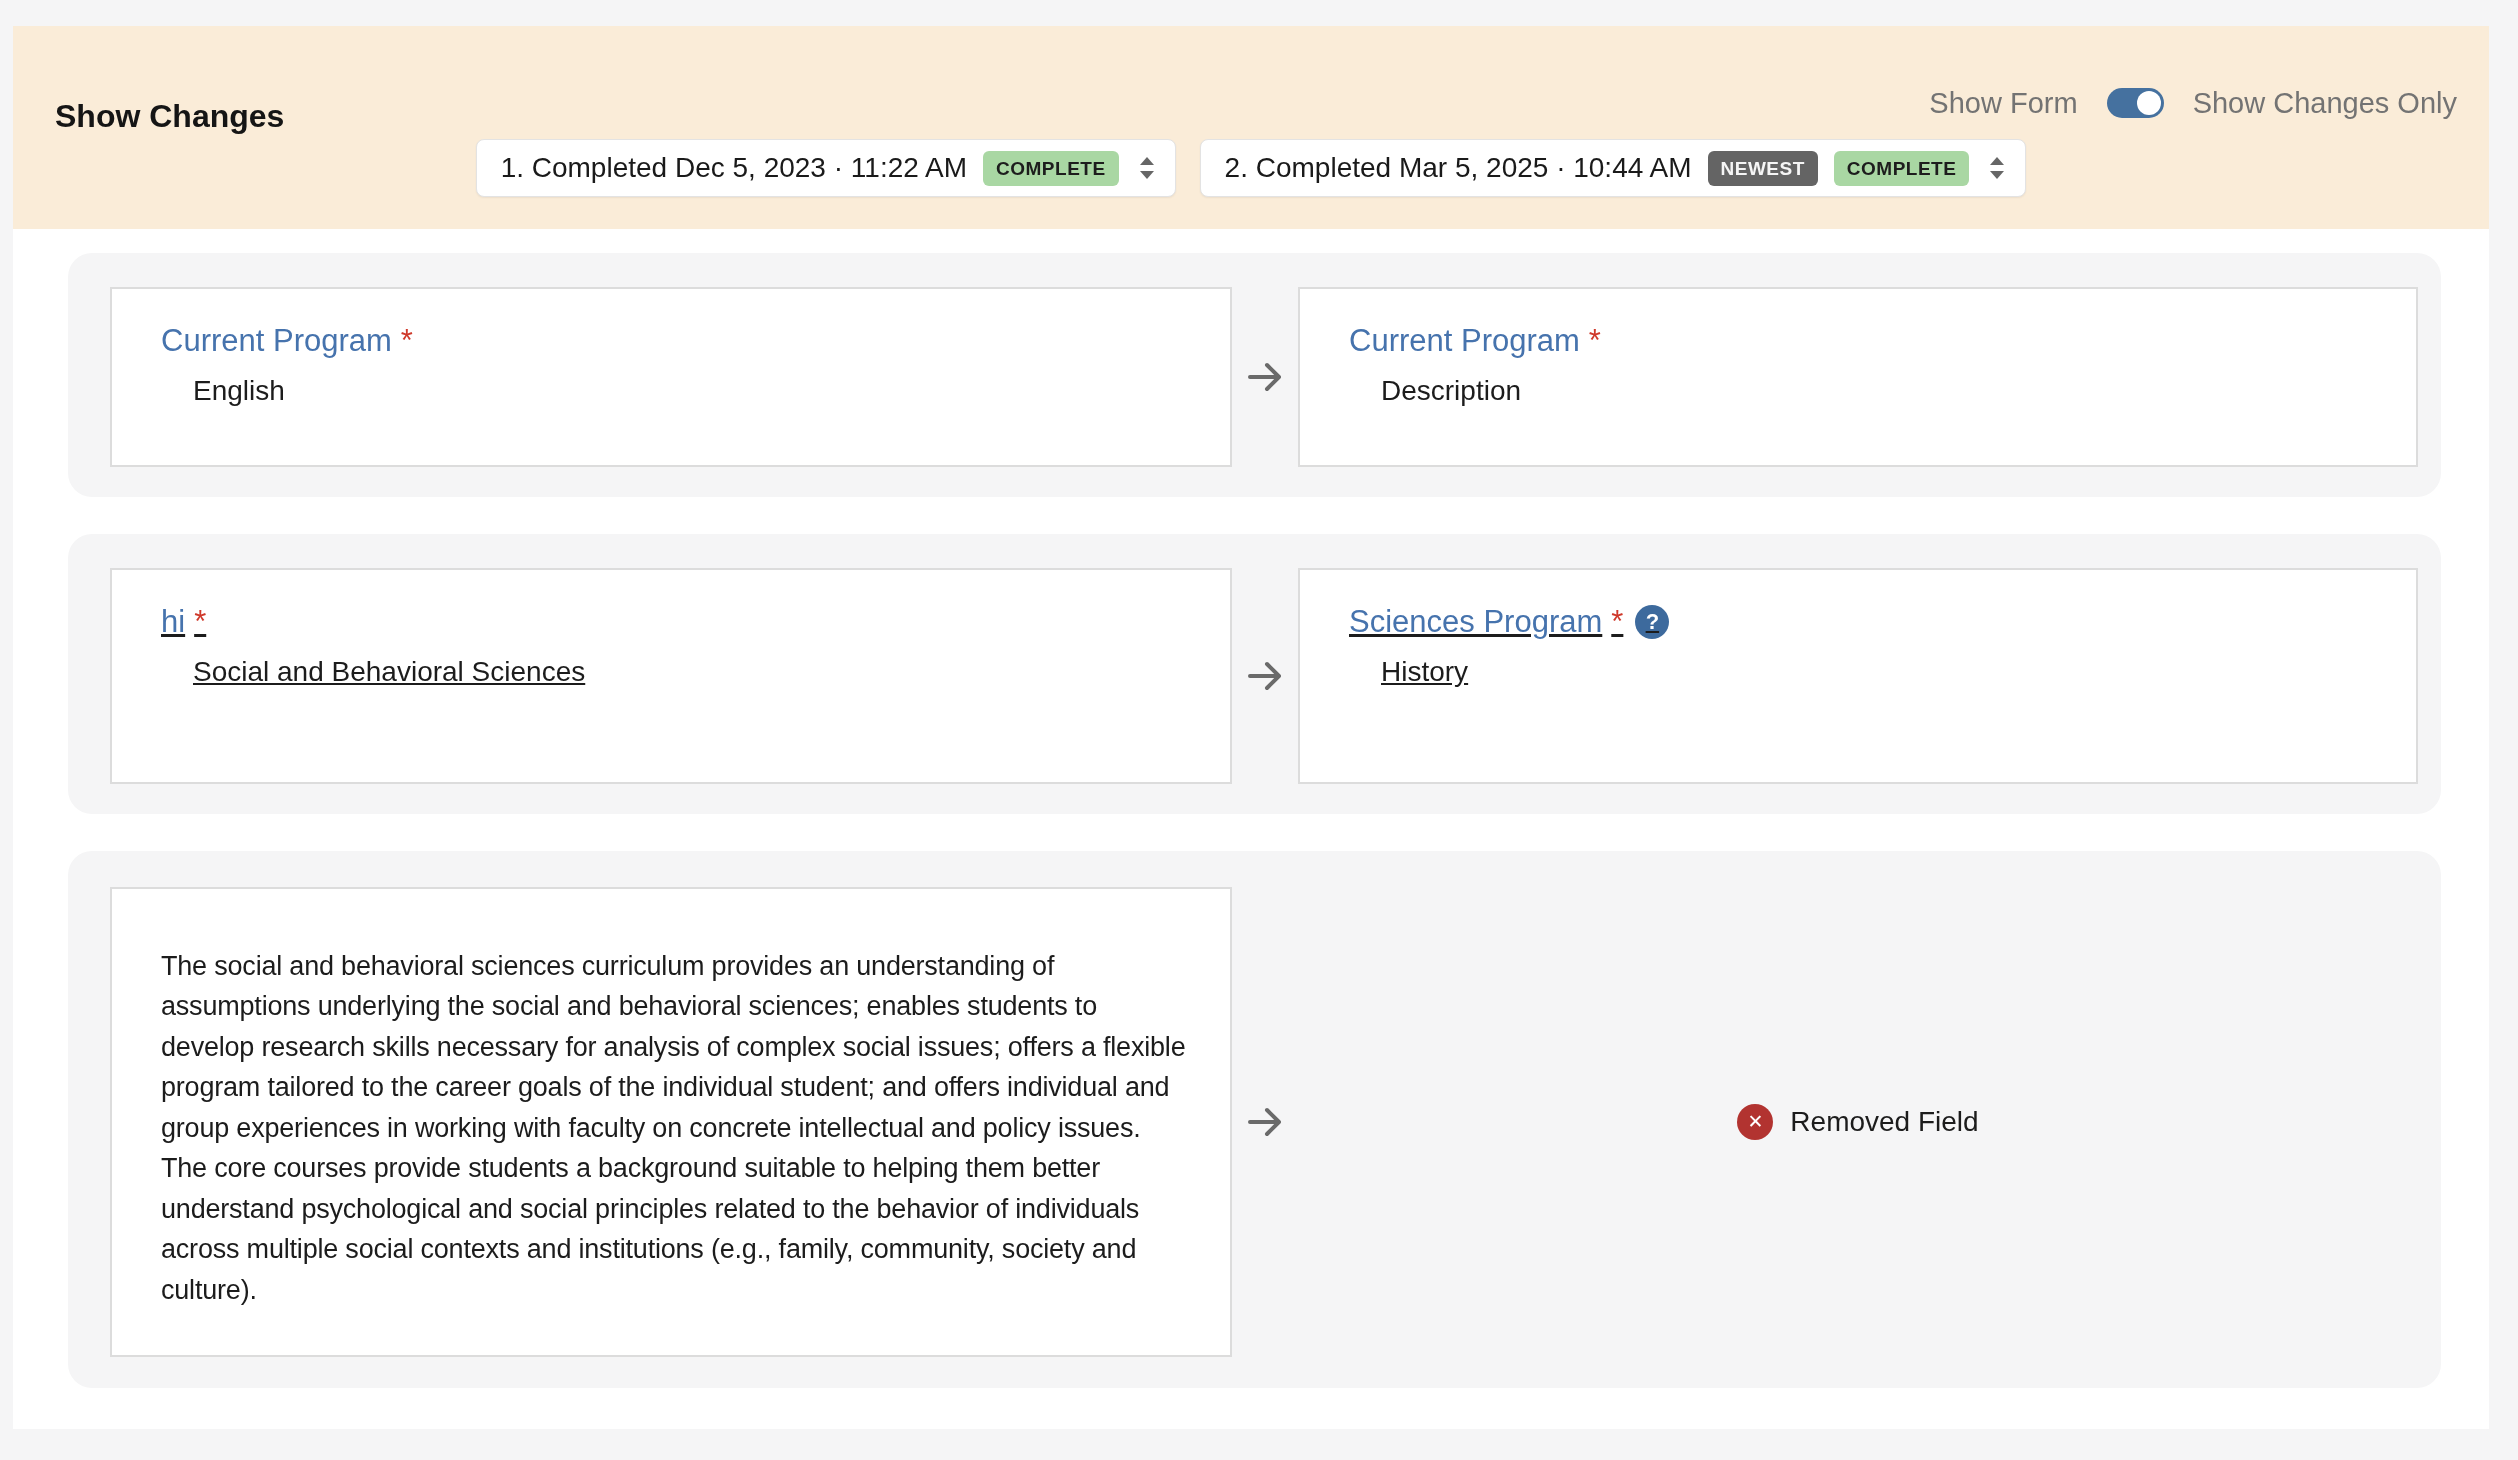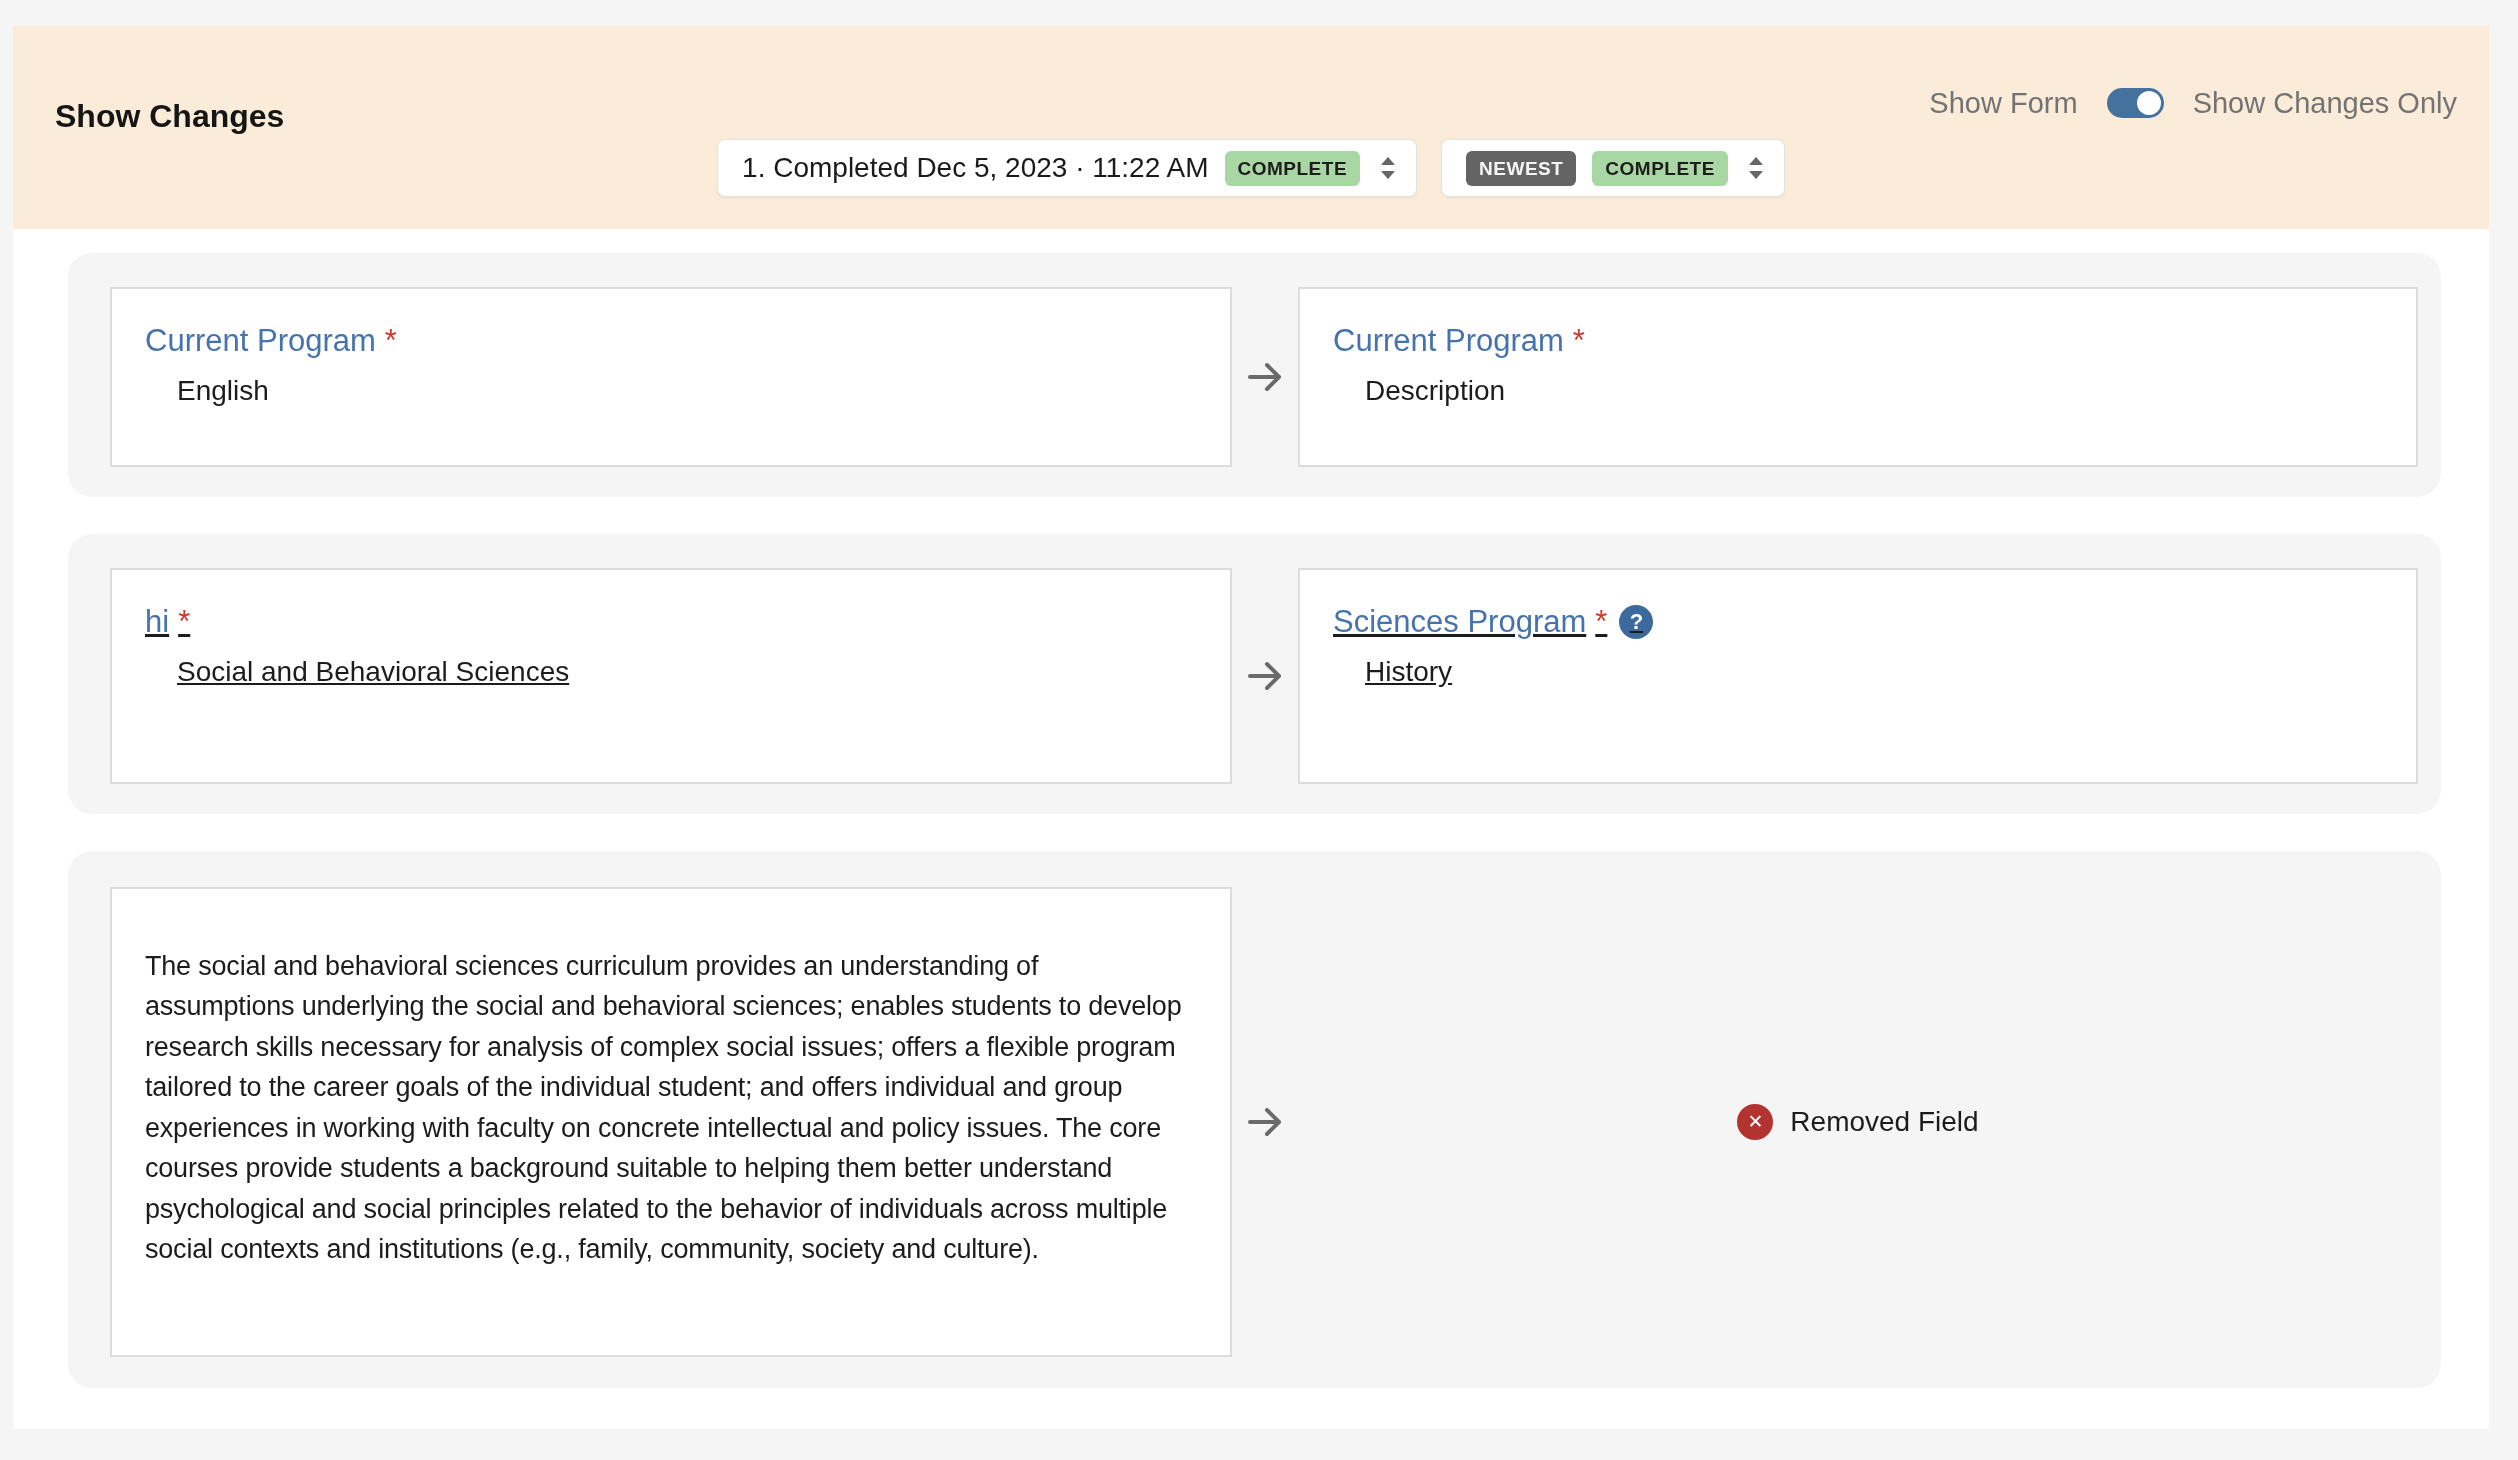--- a/index.html
+++ b/index.html
@@ -70,21 +70,21 @@
     align-items:center;
     padding:34px 23px 30px 42px;
   }
   .cmp-row + .cmp-row { margin-top:37px; }
   .row-1 { min-height:244px; }
   .row-2 { min-height:243px; }
   .row-3 { min-height:537px; }
   .field-card {
     background:#ffffff;
     border:2px solid #dcdcdc;
-    padding:33px 40px 20px 33px;
+    padding:33px 40px 20px 49px;
   }
   .card-std { height:180px; }
   .row-2 .card-std { height:216px;text-decoration:underline; }
   .card-desc { min-height:470px; }
   .field-label {
     font-size:31px; line-height:38px; color:#4673ad;
     display:flex; align-items:center;
   }
   .required { color:#cf392b; margin-left:9px; }
   .help-icon {
@@ -135,20 +135,21 @@
     <div class="selectors">
       <div class="selector">
         <span>1. Completed Dec 5, 2023 · 11:22 AM</span>
         <span class="badge complete">COMPLETE</span>
         <svg class="sort-icon" width="20" height="28" viewBox="0 0 20 28">
           <path d="M10 3 L17 11 H3 Z" fill="#666666"></path>
           <path d="M10 25 L3 17 H17 Z" fill="#666666"></path>
         </svg>
       </div>
       <div class="selector">
+        <span>2. Completed Mar 5, 2025 · 10:44 AM</span>
         <span class="badge newest">NEWEST</span>
         <span class="badge complete">COMPLETE</span>
         <svg class="sort-icon" width="20" height="28" viewBox="0 0 20 28">
           <path d="M10 3 L17 11 H3 Z" fill="#666666"></path>
           <path d="M10 25 L3 17 H17 Z" fill="#666666"></path>
         </svg>
       </div>
     </div>
   </div>
 

